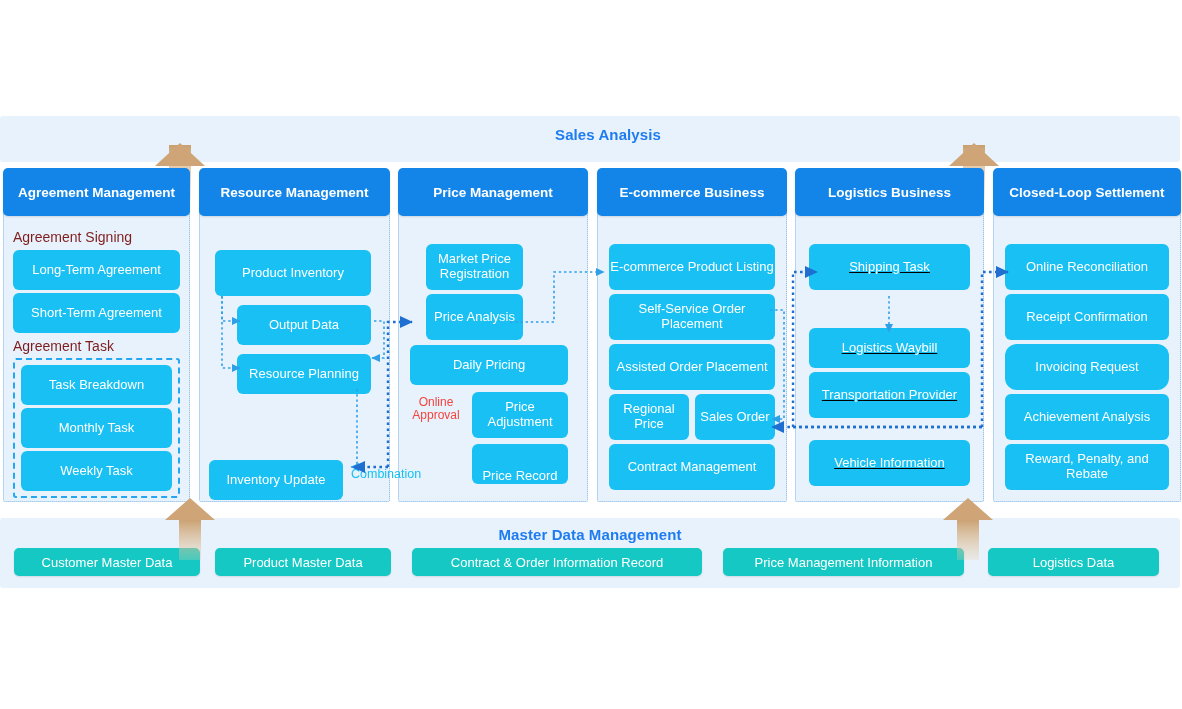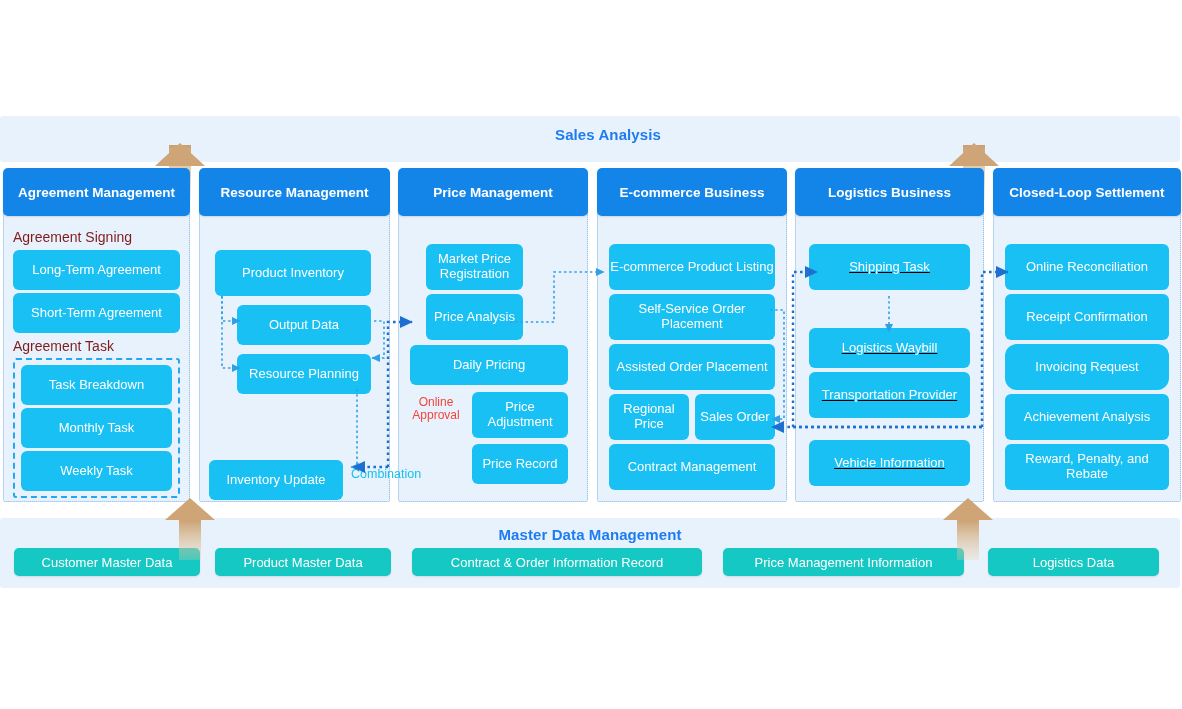--- a/index.html
+++ b/index.html
@@ -182,21 +182,21 @@
       </div>
       <div class="box h2" style="margin-top:4px;width:97px;margin-left:18px;">
         <span>Price Analysis</span>
       </div>
       <div class="box h1" style="margin-top:5px;width:158px;margin-left:2px;">
         <span>Daily Pricing</span>
       </div>
       <div class="box h2" style="margin-top:7px;width:96px;margin-left:64px;">
         <span>Price Adjustment</span>
       </div>
-      <div class="box h1" style="margin-top:6px;width:96px;margin-left:64px;">
+      <div class="box h1" style="margin-top:6px;width:96px;margin-left:64px;align-items:flex-end;">
         <span>Price Record</span>
       </div>
     </div>
   </div>
 
   <div class="col" style="left:597px;width:190px;">
     <div class="col-panel"></div>
     <div class="col-head">
       <span>E-commerce Business</span>
     </div>

